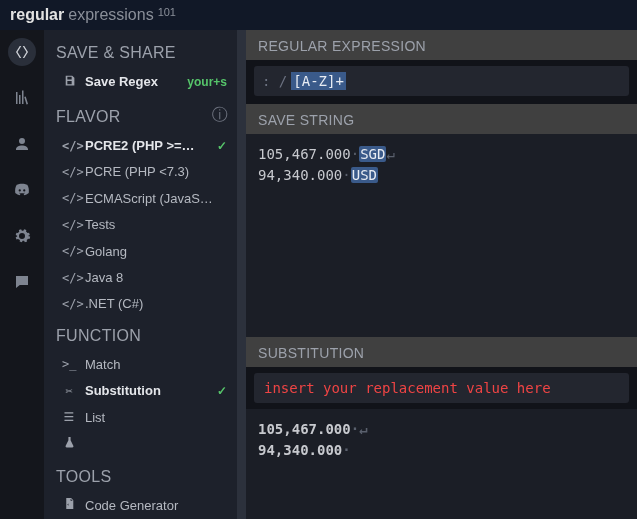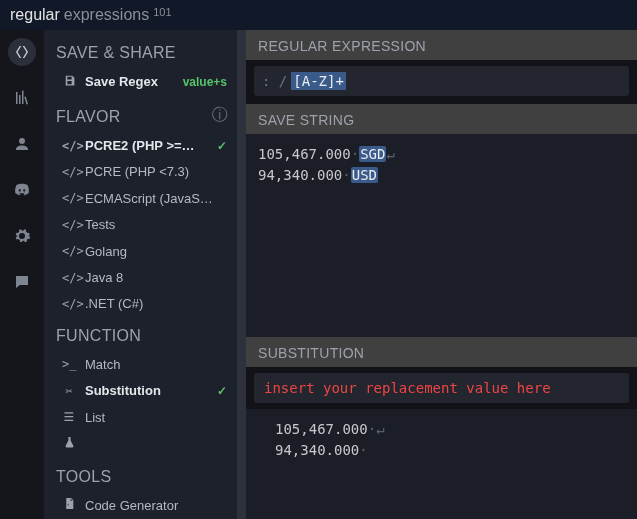--- a/index.html
+++ b/index.html
@@ -1,20 +1,20 @@
 <!DOCTYPE html>
 <html><head>
 <meta charset="utf-8">
 <style>
   * { box-sizing: border-box; margin: 0; padding: 0; }
   html, body { width: 637px; height: 519px; overflow: hidden; }
   body { font-family: -apple-system, BlinkMacSystemFont, "Segoe UI", Arial, sans-serif; background: #1a1e28; color: #c7c7c7; font-size: 13px; }
 
   .topbar { height: 30px; background: #111827; display: flex; align-items: center; padding: 0 10px; color: #e2e2e2; font-size: 16px; font-weight: 300; }
-  .topbar .re { font-weight: 400; }
+  .topbar .re { font-weight: 700; }
   .topbar .ex { color: #8a8f99; margin-left: 4px; }
   .topbar .num { color: #8a8f99; font-size: 11px; margin-left: 4px; position: relative; top: -3px; }
 
   .app { display: flex; height: calc(100% - 30px); }
 
   .rail { width: 44px; background: #14161c; display: flex; flex-direction: column; align-items: center; padding-top: 8px; gap: 18px; }
   .rail-icon { width: 28px; height: 28px; display: flex; align-items: center; justify-content: center; color: #7e8490; cursor: pointer; }
   .rail-icon.active { background: #2a2f3a; border-radius: 14px; color: #cfd2d8; }
   .rail-icon svg { width: 18px; height: 18px; fill: currentColor; }
 
@@ -37,21 +37,21 @@
   .regex-row { display: flex; align-items: center; background: #23262f; margin: 6px 8px 8px 8px; border-radius: 3px; height: 30px; padding: 0 8px; }
   .slash { color: #6b7180; font-family: "Consolas","Menlo",monospace; font-size: 14px; }
   .pattern { font-family: "Consolas","Menlo",monospace; font-size: 14px; padding: 1px 2px; background: #3a5a8a; color: #e8ecf3; border-radius: 0; margin-left: 4px; }
 
   .test-area { flex: 0 0 203px; background: #1b1e26; margin: 0; padding: 10px 12px; font-family: "Consolas","Menlo",monospace; font-size: 14px; line-height: 1.5; color: #c7c9ce; overflow: hidden; white-space: pre; }
   .match { background: #3a5a8a; color: #e8ecf3; border-radius: 2px; padding: 0 1px; }
   .dot { color: #5a606d; }
   .lf { color: #5a606d; }
 
   .sub-input { background: #23262f; margin: 6px 8px 6px 8px; border-radius: 3px; height: 30px; padding: 0 10px; display: flex; align-items: center; color: #ef4444; font-family: "Consolas","Menlo",monospace; font-size: 14px; }
-  .sub-output { flex: 1 1 auto; background: #1b1e26; padding: 10px 29px; font-family: "Consolas","Menlo",monospace; font-size: 14px; line-height: 1.5; color: #c7c9ce; white-space: pre; }
+  .sub-output { flex: 1 1 auto; background: #1b1e26; padding: 10px 12px; font-family: "Consolas","Menlo",monospace; font-size: 14px; line-height: 1.5; color: #c7c9ce; white-space: pre; font-weight: bold; }
 </style>
 </head>
 <body>
 
 <div class="topbar">
   <span class="re">regular</span>
   <span class="ex">expressions</span>
   <span class="num">101</span>
 </div>
 
@@ -93,21 +93,21 @@
   <div class="sidebar">
 
     <div class="section-h">
       <span>SAVE &amp; SHARE</span>
     </div>
     <div class="item bold">
       <span class="glyph"><svg viewBox="0 0 24 24">
             <path d="M5 3h12l4 4v14H5V3zm3 2v5h8V5H8zm0 8v6h8v-6H8z"></path>
           </svg></span>
       <span class="lbl">Save Regex</span>
-      <span class="shortcut">value+s</span>
+      <span class="shortcut">your+s</span>
     </div>
 
     <div class="section-h">
       <span>FLAVOR</span>
       <span class="help">ⓘ</span>
     </div>
     <div class="item bold">
       <span class="glyph">&lt;/&gt;</span>
       <span class="lbl">PCRE2 (PHP &gt;=…</span>
       <span class="check">✓</span>

